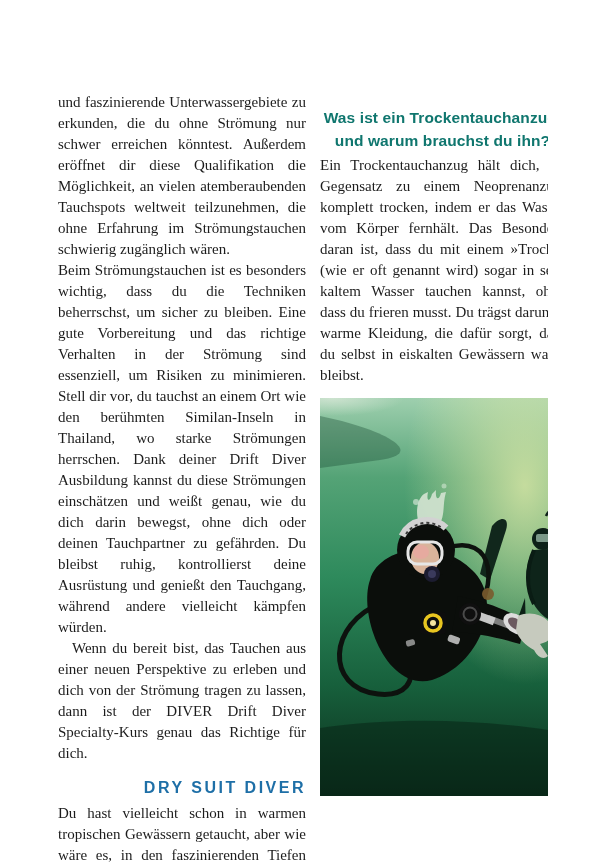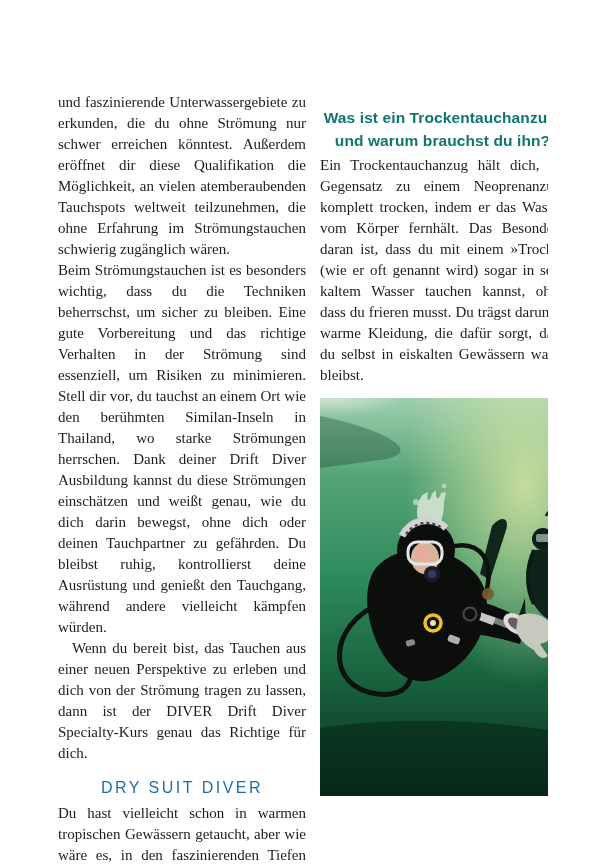--- a/index.html
+++ b/index.html
@@ -27,26 +27,26 @@
     font-family:"Liberation Sans", sans-serif;
     font-weight:bold;
     font-size:15.5px; line-height:23px;
     color:#0f766e;
     margin:10px 0 3px 0;
     text-align:center;
     letter-spacing:0.1px;
   }
   .h-blue {
     font-family:"Liberation Sans", sans-serif;
-    font-weight:normal;
+    font-weight:bold;
     font-size:16px; line-height:20px;
     letter-spacing:2.5px;
     color:#1e6fa7;
     margin:14px 0 5px 0;
-    text-align:center;
+    text-align:right;
   }
   .h-sans-right { margin-top:14px; }
   .photo-wrap {
     margin-top:12px;
     width:241px; height:398px;
     display:block;
   }
   .photo-wrap svg { display:block; }
   .page-number {
     position:absolute;

